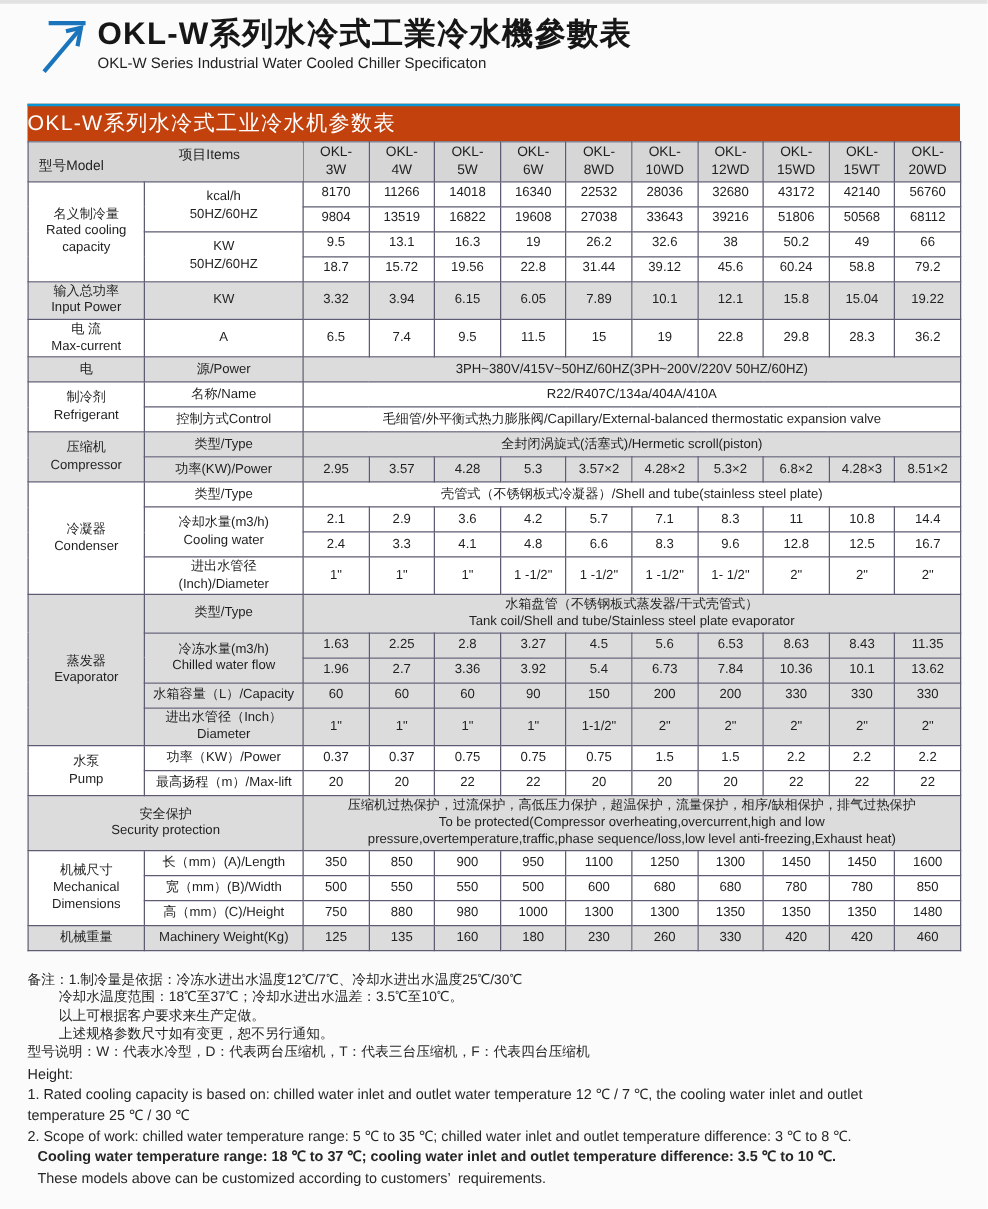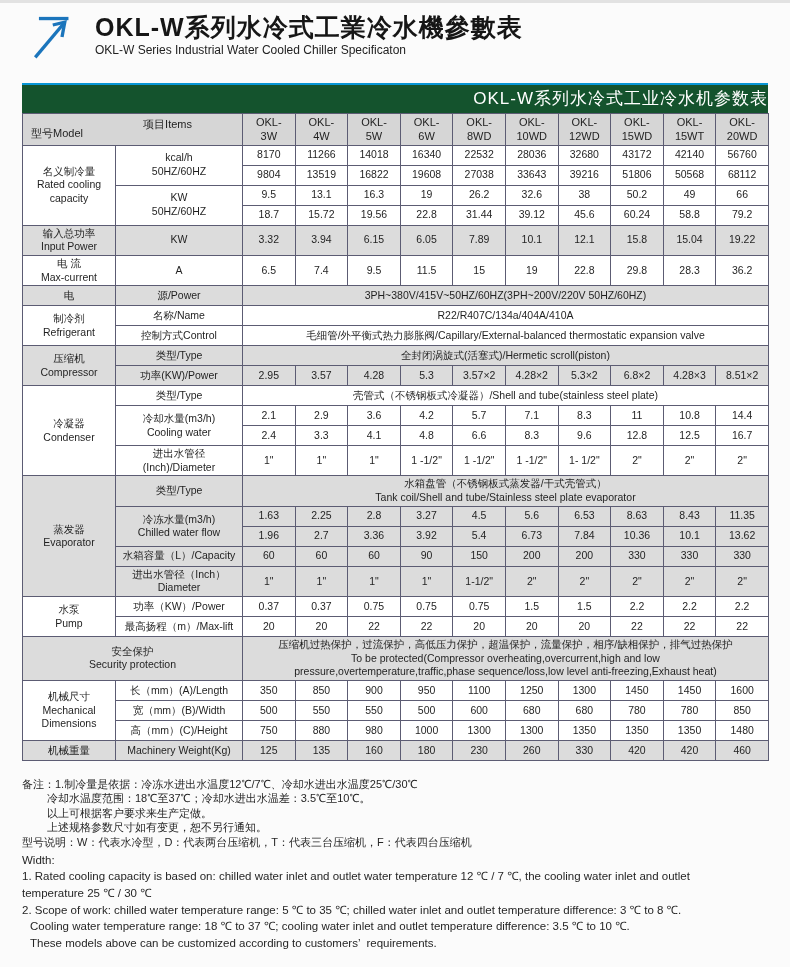--- a/index.html
+++ b/index.html
@@ -7,28 +7,28 @@
     width:790px; height:967px;
     background:#fbfbfb;
     font-family:"Liberation Sans", sans-serif;
     color:#1f1f1f;
     border-top:3px solid #e2e2e2;
     box-sizing:border-box;
     overflow:hidden;
   }
   .hdr { display:flex; align-items:flex-start; padding:10px 0 0 26px; height:58px; }
   .logo { width:48px; height:48px; margin-right:4px; flex:0 0 auto; }
-  .hdr-titles { line-height:1.12;margin-left:17px; }
+  .hdr-titles { line-height:1.12; }
   .t-cn { font-size:25px; font-weight:600; letter-spacing:1px; color:#161616; }
   .t-en { font-size:12px; font-weight:400; color:#222; margin-top:3px; }
 
   .tcap {
     width:746px; margin:12px auto 0 22px;
-    background:#14532d; color:#ffffff;
-    font-size:17px; text-align:right;
+    background:#c2410c; color:#ffffff;
+    font-size:17px; text-align:left;
     height:28px; line-height:28px;
     letter-spacing:1px;
     border-top:2px solid #0896d6;
   }
   table.spec {
     width:746px; margin:0 0 0 22px;
     border-collapse:collapse; table-layout:fixed;
     background:#fff;
   }
   table.spec td {
@@ -437,19 +437,19 @@
 </table>
 
 <div class="notes" id="notes-cn">
     <div style="padding-left: 0px;">备注：1.制冷量是依据：冷冻水进出水温度12℃/7℃、冷却水进出水温度25℃/30℃</div>
     <div style="padding-left: 25px;">冷却水温度范围：18℃至37℃；冷却水进出水温差：3.5℃至10℃。</div>
     <div style="padding-left: 25px;">以上可根据客户要求来生产定做。</div>
     <div style="padding-left: 25px;">上述规格参数尺寸如有变更，恕不另行通知。</div>
     <div style="padding-left: 0px;">型号说明：W：代表水冷型，D：代表两台压缩机，T：代表三台压缩机，F：代表四台压缩机</div>
   </div>
 <div class="notes notes-en" id="notes-en">
-    <div style="padding-left: 0px;">Width:</div>
+    <div style="padding-left: 0px;">Height:</div>
     <div style="padding-left: 0px;">1. Rated cooling capacity is based on: chilled water inlet and outlet water temperature 12 ℃ / 7 ℃, the cooling water inlet and outlet</div>
     <div style="padding-left: 0px;">temperature 25 ℃ / 30 ℃</div>
     <div style="padding-left: 0px;">2. Scope of work: chilled water temperature range: 5 ℃ to 35 ℃; chilled water inlet and outlet temperature difference: 3 ℃ to 8 ℃.</div>
-    <div style="padding-left: 8px;">Cooling water temperature range: 18 ℃ to 37 ℃; cooling water inlet and outlet temperature difference: 3.5 ℃ to 10 ℃.</div>
+    <div style="padding-left: 8px; font-weight: bold;">Cooling water temperature range: 18 ℃ to 37 ℃; cooling water inlet and outlet temperature difference: 3.5 ℃ to 10 ℃.</div>
     <div style="padding-left: 8px;">These models above can be customized according to customers’  requirements.</div>
   </div>
 
 </body></html>

